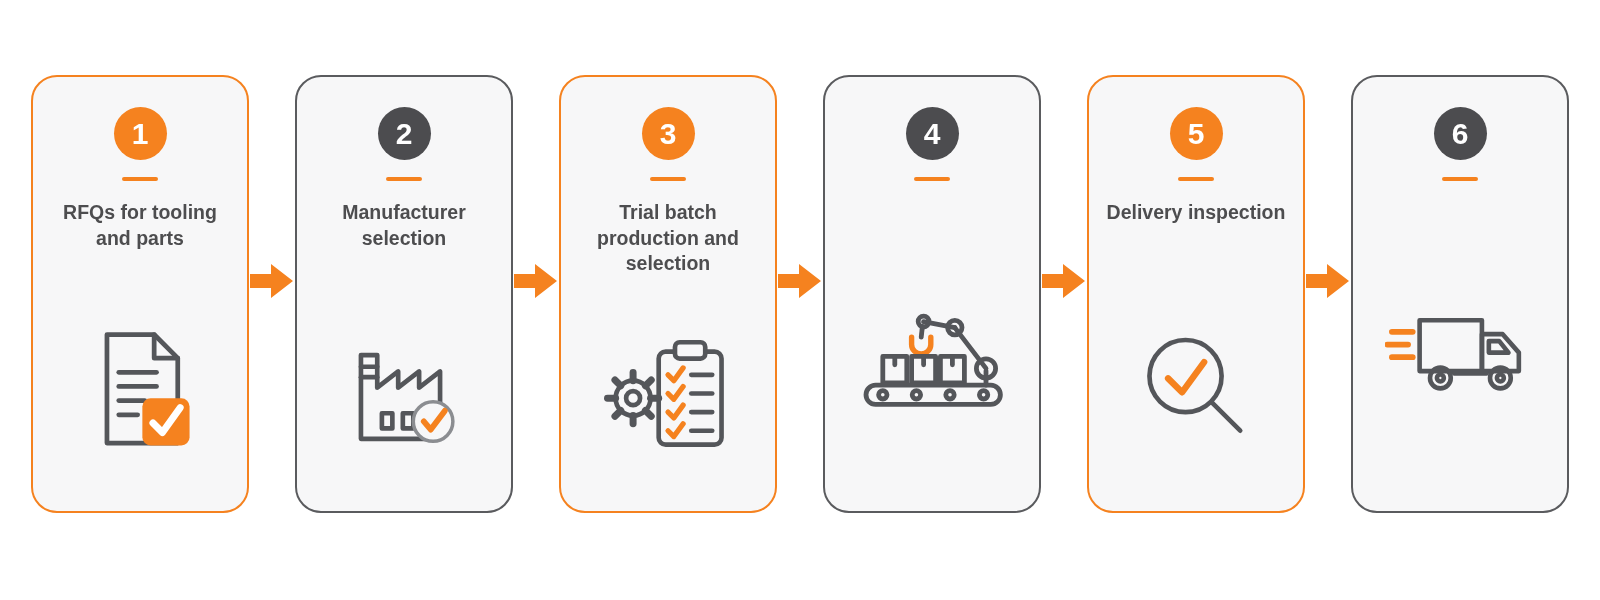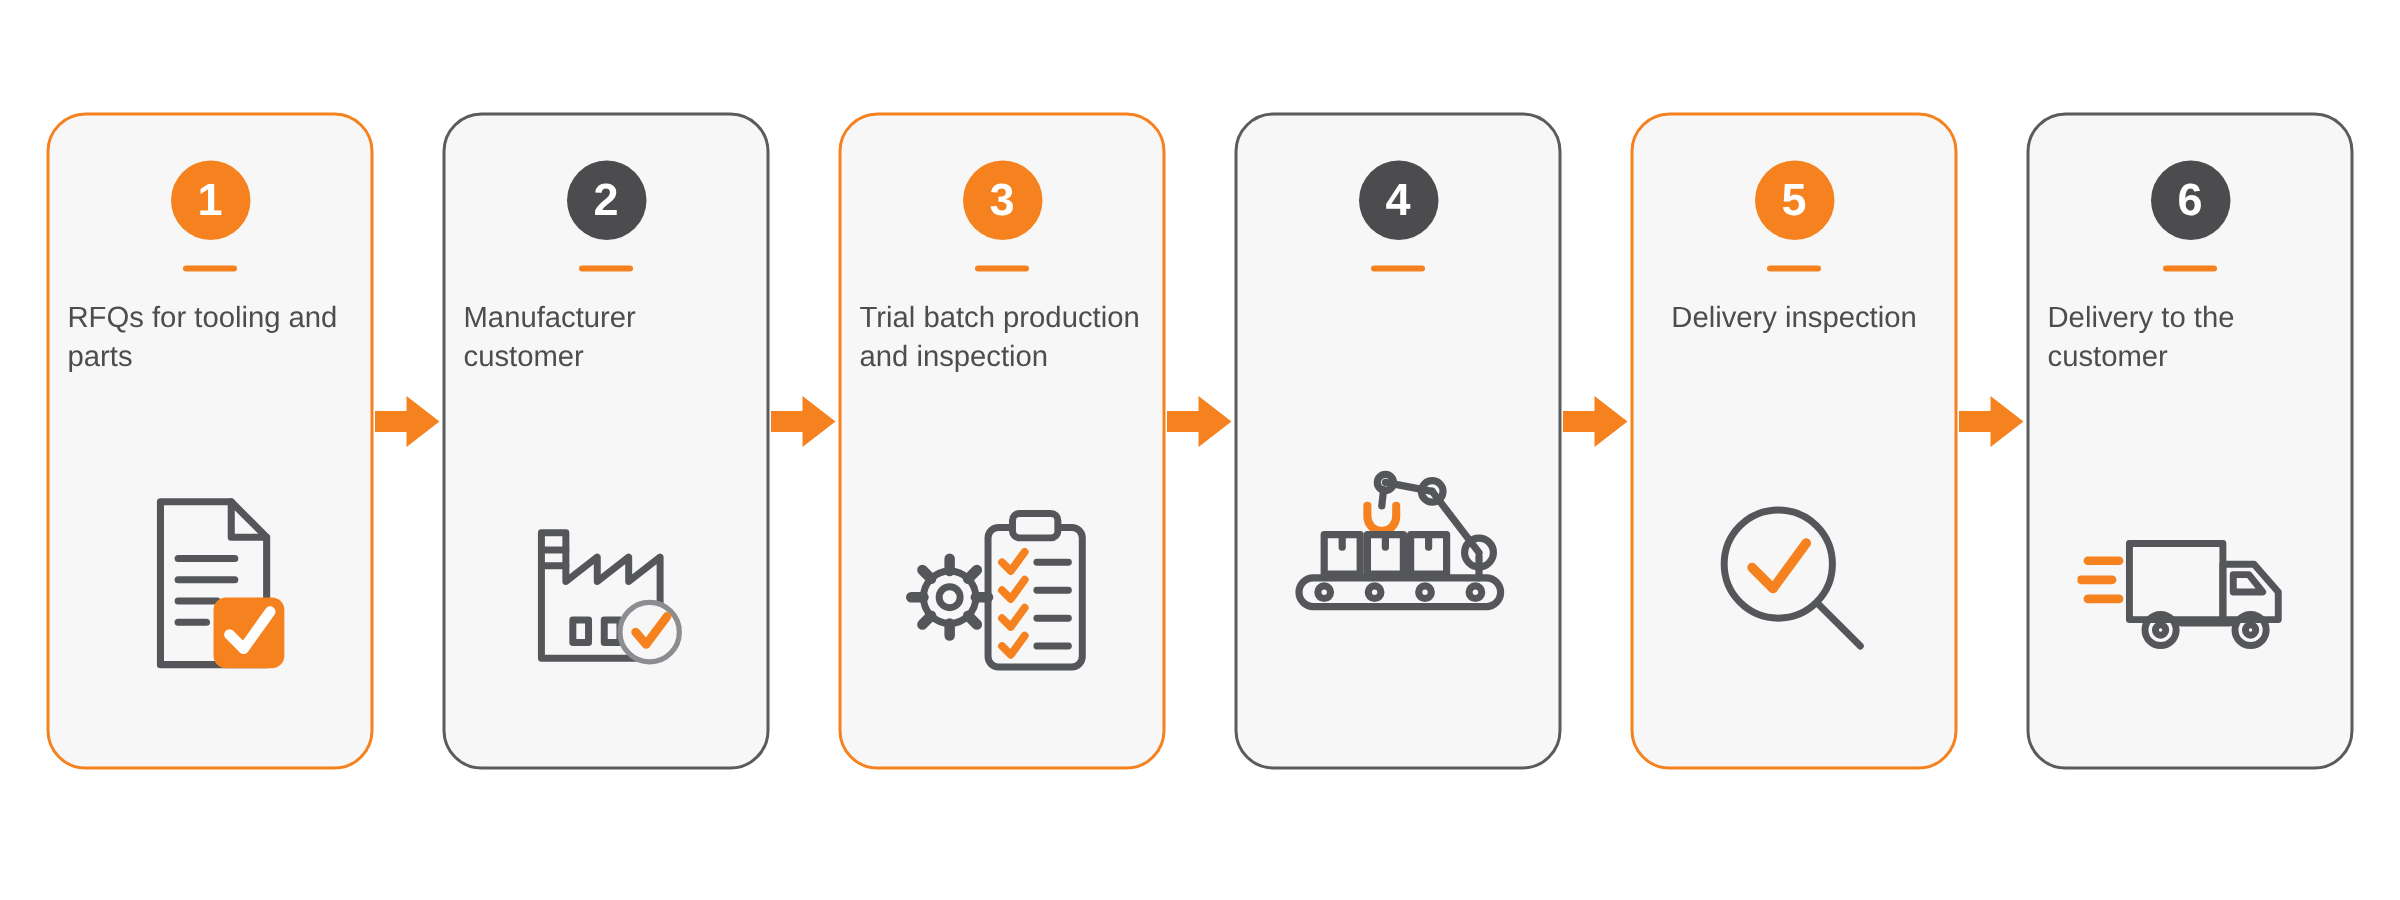--- a/index.html
+++ b/index.html
@@ -28,22 +28,22 @@
     color:#fff;font-size:30px;font-weight:700;
   }
   .orange .badge{background:var(--orange,#F5821F);}
   .gray .badge{background:#4c4c4f;}
   .dash{
     width:36px;height:4px;border-radius:2px;
     background:var(--orange,#F5821F);
     margin:17px 0 19px;
   }
   .title{
-    font-size:19.5px;font-weight:400;line-height:1.32;
-    color:var(--text,#4d4d4f);text-align:left;
+    font-size:19.5px;font-weight:700;line-height:1.32;
+    color:var(--text,#4d4d4f);text-align:center;
     max-width:192px;height:84px;
   }
   .iconbox{
     flex:1;display:flex;align-items:center;justify-content:center;width:100%;
   }
   .arrow{
     width:46px;flex:0 0 auto;display:flex;justify-content:center;
     margin-top:188px;
   }
   
@@ -77,21 +77,21 @@
 
   <div class="arrow">
     <svg width="44" height="36" viewBox="0 0 44 36">
       <polygon class="of" points="0,11 21,11 21,1 43,18 21,35 21,25 0,25"></polygon>
     </svg>
   </div>
 
   <div class="card gray">
     <div class="badge">2</div>
     <div class="dash"></div>
-    <div class="title">Manufacturer customer</div>
+    <div class="title">Manufacturer selection</div>
     <div class="iconbox">
       <svg width="128" height="122" viewBox="0 0 110 100">
         <path class="ic" d="M18 92 V20 H32 V48 L50 34 V48 L68 34 V48 L86 34 V92 Z"></path>
         <line class="ic" x1="18" y1="30" x2="32" y2="30"></line>
         <line class="ic" x1="18" y1="39" x2="32" y2="39"></line>
         <rect class="ic" x="36" y="70" width="9" height="13"></rect>
         <rect class="ic" x="54" y="70" width="9" height="13"></rect>
         <circle cx="80" cy="77" r="17" fill="#f7f7f8" stroke="#8b8d91" stroke-width="3"></circle>
         <polyline class="oc" points="72,77 78,84 90,68" stroke-width="5"></polyline>
       </svg>
@@ -100,21 +100,21 @@
 
   <div class="arrow">
     <svg width="44" height="36" viewBox="0 0 44 36">
       <polygon class="of" points="0,11 21,11 21,1 43,18 21,35 21,25 0,25"></polygon>
     </svg>
   </div>
 
   <div class="card orange">
     <div class="badge">3</div>
     <div class="dash"></div>
-    <div class="title">Trial batch production and inspection</div>
+    <div class="title">Trial batch production and selection</div>
     <div class="iconbox">
       <svg width="140" height="128" viewBox="0 0 120 110">
 
         <g stroke="#54565a" stroke-width="6" stroke-linecap="round">
           <line x1="45" y1="62" x2="52" y2="62"></line>
           <line x1="40.6" y1="72.6" x2="45.6" y2="77.6"></line>
           <line x1="30" y1="77" x2="30" y2="84"></line>
           <line x1="19.4" y1="72.6" x2="14.4" y2="77.6"></line>
           <line x1="15" y1="62" x2="8" y2="62"></line>
           <line x1="19.4" y1="51.4" x2="14.4" y2="46.4"></line>
@@ -198,21 +198,20 @@
 
   <div class="arrow">
     <svg width="44" height="36" viewBox="0 0 44 36">
       <polygon class="of" points="0,11 21,11 21,1 43,18 21,35 21,25 0,25"></polygon>
     </svg>
   </div>
 
   <div class="card gray">
     <div class="badge">6</div>
     <div class="dash"></div>
-    <div class="title">Delivery to the customer</div>
     <div class="iconbox">
       <svg width="150" height="116" viewBox="0 0 130 100">
 
         <line class="oc" x1="6" y1="36" x2="24" y2="36" stroke-width="5"></line>
         <line class="oc" x1="2" y1="47" x2="20" y2="47" stroke-width="5"></line>
         <line class="oc" x1="6" y1="58" x2="24" y2="58" stroke-width="5"></line>
 
         <rect class="ic" x="30" y="26" width="54" height="44"></rect>
 
         <path class="ic" d="M84 70 V38 H102 L116 54 V70 H84"></path>

